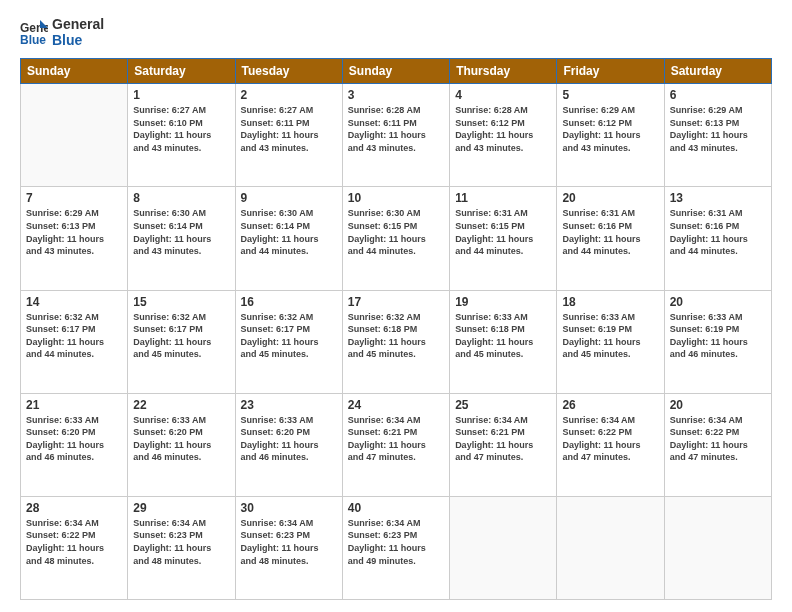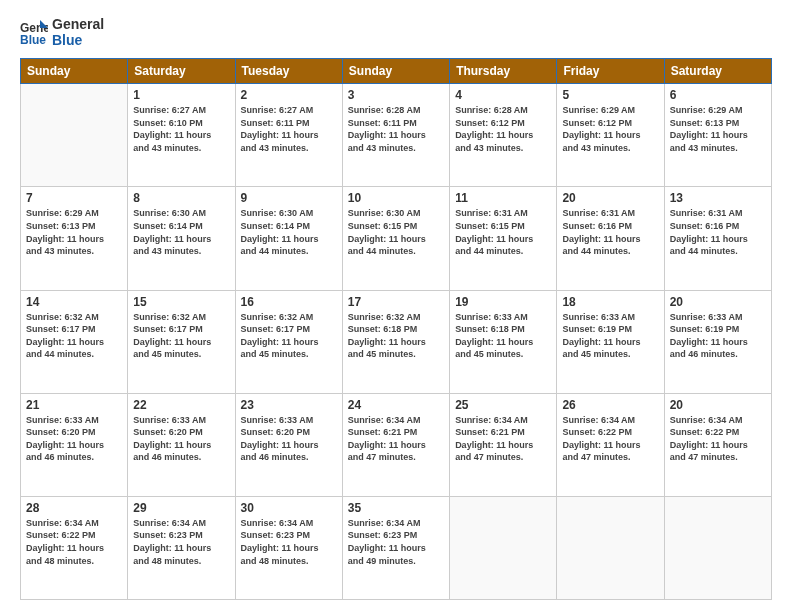--- a/index.html
+++ b/index.html
@@ -334,21 +334,21 @@
 and 48 minutes.</div>
           </td>
           <td>
             <div class="day-num">30</div>
             <div class="day-detail" style="white-space: pre-line;">Sunrise: 6:34 AM
 Sunset: 6:23 PM
 Daylight: 11 hours
 and 48 minutes.</div>
           </td>
           <td>
-            <div class="day-num">35</div>
+            <div class="day-num">40</div>
             <div class="day-detail" style="white-space: pre-line;">Sunrise: 6:34 AM
 Sunset: 6:23 PM
 Daylight: 11 hours
 and 49 minutes.</div>
           </td>
           <td class="empty-cell"></td>
           <td class="empty-cell"></td>
           <td class="empty-cell"></td>
         </tr>
       </tbody>

